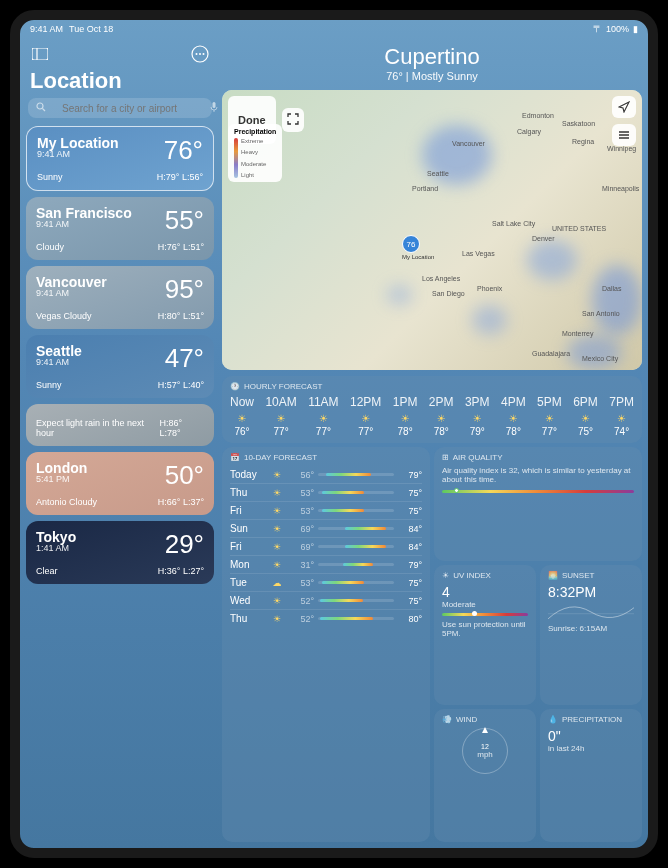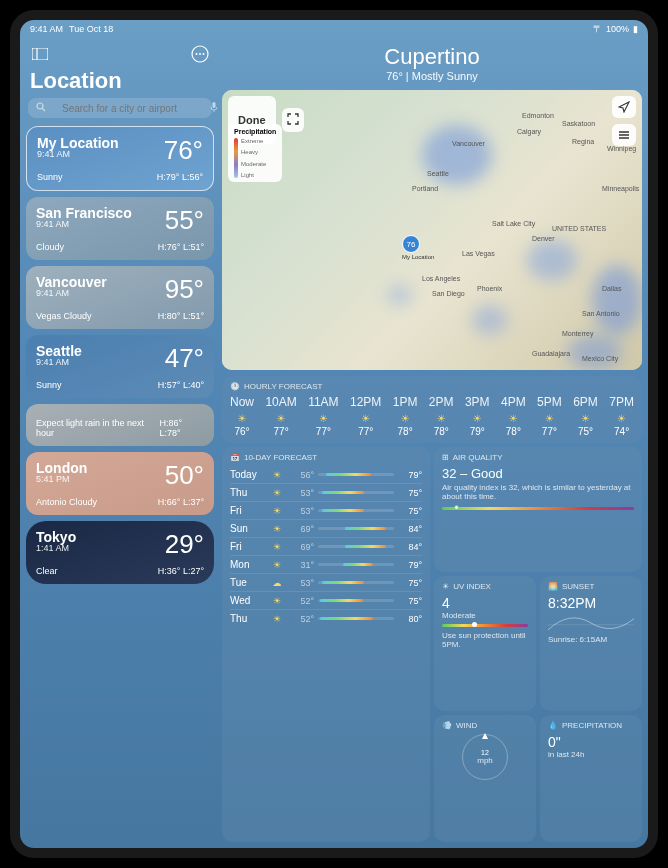--- a/index.html
+++ b/index.html
@@ -193,21 +193,21 @@
                 <div class="card-name">London</div>
                 <div class="card-time">5:41 PM</div>
               </div>
               <div class="card-temp">50°</div>
             </div>
     <div class="card-row2">
               <span>Antonio Cloudy</span>
               <span>H:66° L:37°</span>
             </div>
           </div>
-          <div class="location-card" style="background: linear-gradient(160deg, rgb(26, 40, 69), rgb(42, 58, 88)); border-radius: 20px;">
+          <div class="location-card" style="background: linear-gradient(160deg, rgb(26, 40, 69), rgb(42, 58, 88));">
     <div class="card-row1">
               <div>
                 <div class="card-name">Tokyo</div>
                 <div class="card-time">1:41 AM</div>
               </div>
               <div class="card-temp">29°</div>
             </div>
     <div class="card-row2">
               <span>Clear</span>
               <span>H:36° L:27°</span>
@@ -447,21 +447,20 @@
                   <span class="day-high">80°</span>
                 </div>
               </div>
           </div>
 
           <div class="card aq-card">
             <div class="card-header">
               <span>⊞</span>
               <span>AIR QUALITY</span>
             </div>
-            <div class="aq-val">32 – Good</div>
             <div class="aq-desc">Air quality index is 32, which is similar to yesterday at about this time.</div>
             <div class="aq-bar">
                 <div class="aq-dot"></div>
               </div>
           </div>
 
           <div class="small-grid">
             <div class="small-card">
               <div class="card-header">
                 <span>☀</span>

